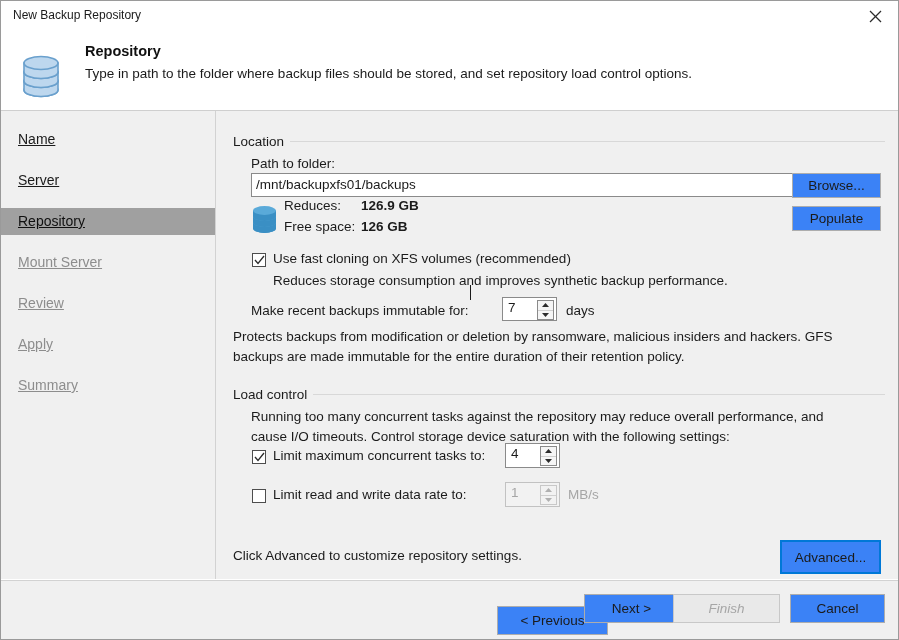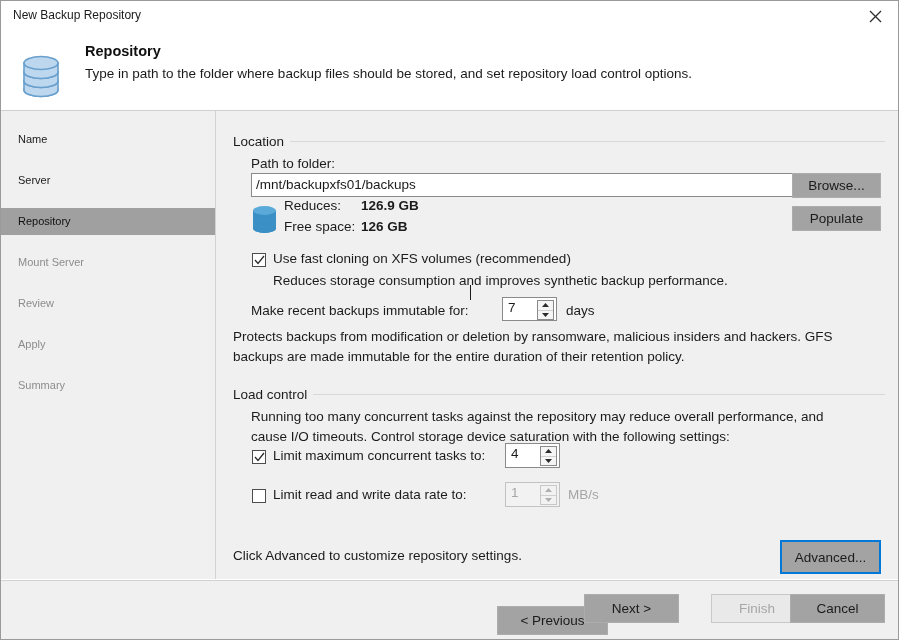--- a/index.html
+++ b/index.html
@@ -102,24 +102,25 @@
     background: #f0f0f0;
     border-right: 1px solid #d2d2d2;
     padding-top: 15px;
     box-sizing: border-box;
   }
   .nav-item {
     height: 27px;
     line-height: 27px;
     padding-left: 17px;
     margin-bottom: 14px;
-    font-size: 11px;
+    font-size: 14px;
     color: #8d8d8d;
     white-space: nowrap;
     cursor: default;
+    text-decoration: underline;
   }
   .nav-item.done { color: #1b1b1b; }
   .nav-item.active {
     background: #a0a0a0;
     color: #101010;
   }
 
   .content {
     flex: 1 1 auto;
     position: relative;
@@ -171,21 +172,21 @@
     top: 174px;
     width: 1px;
     height: 15px;
     background: #1b1b1b;
   }
 
   
   .btn {
     position: absolute;
     box-sizing: border-box;
-    background: #a3a3a3;
+    background: #3b82f6;
     border: 1px solid #adadad;
     font-family: "Liberation Sans", sans-serif;
     font-size: 13.5px;
     color: #1b1b1b;
     text-align: center;
     cursor: pointer;
     padding: 0;
     white-space: nowrap;
   }
   .btn.disabled { color: #a6a6a6; border-color: #c8c8c8; background:#e9e9e9; cursor: default; }
@@ -408,17 +409,17 @@
 
       <div class="lbl" style="left:17px; top:437px;">Click Advanced to customize repository settings.</div>
       <button class="btn focus" style="left:564px; top:429px; width:101px; height:34px;">Advanced...</button>
 
     </div>
   </div>
 
   <div class="footer">
     <button class="btn" style="left:496px; width:111px;margin-top:12px;">&lt; Previous</button>
     <button class="btn" style="left:583px; width:95px;">Next &gt;</button>
-    <button class="btn disabled" style="left:710px; width:92px;">Finish</button>
+    <button class="btn disabled" style="left:672px; width:107px;font-style:italic;">Finish</button>
     <button class="btn" style="left:789px; width:95px;">Cancel</button>
   </div>
 
 </div>
 
 </body></html>

